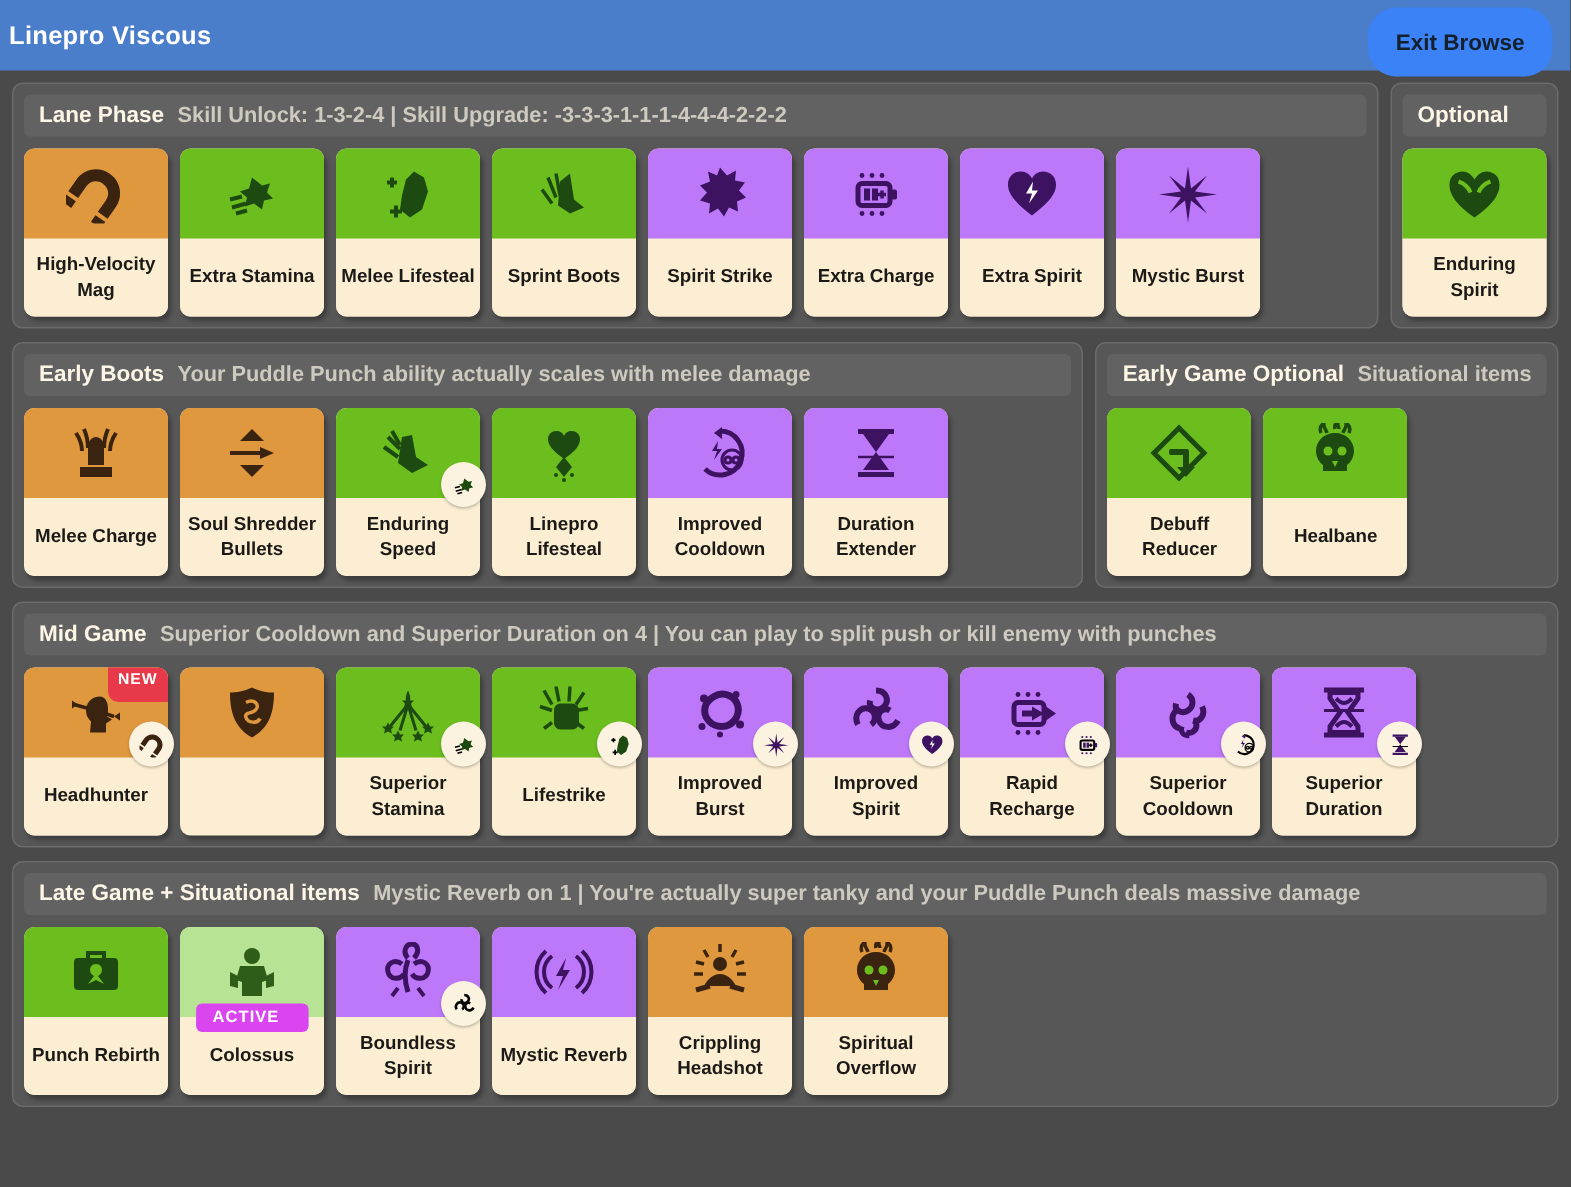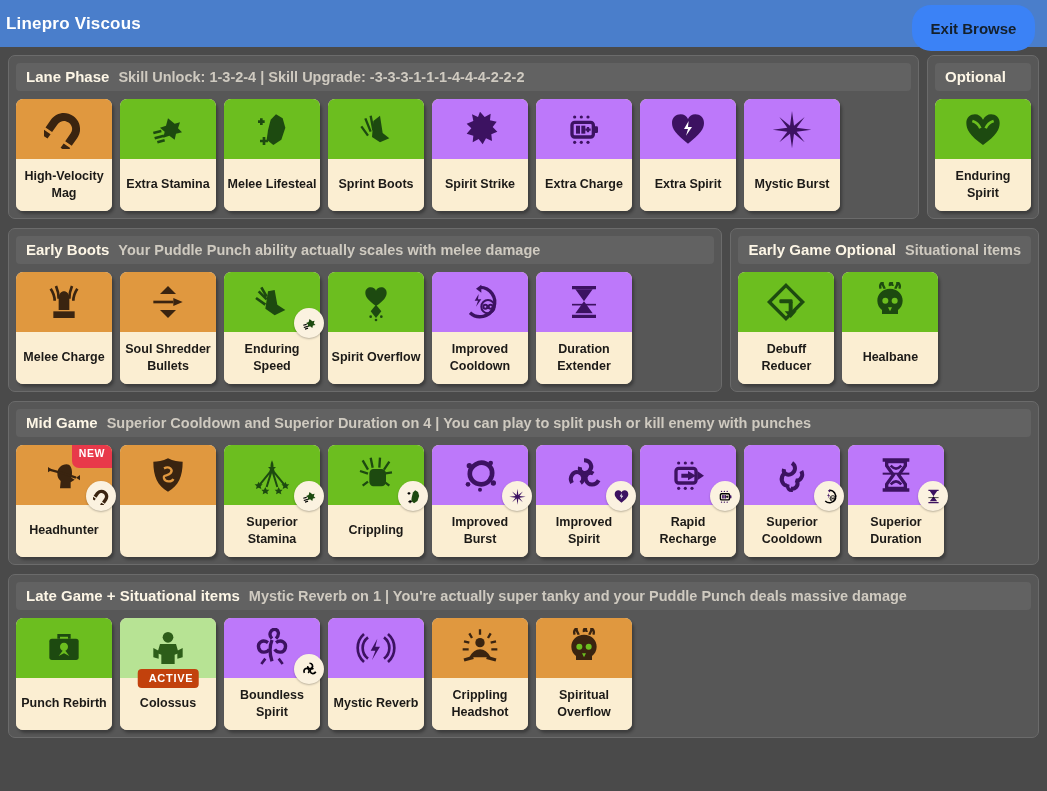--- a/index.html
+++ b/index.html
@@ -146,26 +146,26 @@
     border-radius: 0 7px 0 7px;
     z-index: 3;
   }
 
   
   .active-pill {
     position: absolute;
     left: 50%;
     bottom: -10px;
     transform: translateX(-50%);
-    background: #c2410c;
+    background: #d946ef;
     color: #fff;
     font-size: 11px;
     font-weight: bold;
     letter-spacing: .7px;
-    padding: 3px 5px 4px 11px;
+    padding: 3px 19px 4px 11px;
     border-radius: 4px;
     z-index: 3;
     white-space: nowrap;
   }
 </style>
 </head>
 <body>
 
 <div class="titlebar">
   <div class="app-title">Linepro Viscous</div>
@@ -323,21 +323,21 @@
             <div class="card-name">Enduring Speed</div>
           </div>
           <div class="card tall">
             <div class="card-art art-green">
               <span style="color:#1d4a10">
                 <svg class="ic-green" width="40" height="40" viewBox="0 0 60 60">
                   <use href="#g-heart-drip-icon"></use>
                 </svg>
               </span>
             </div>
-            <div class="card-name">Spirit Overflow</div>
+            <div class="card-name">Linepro Lifesteal</div>
           </div>
           <div class="card tall">
             <div class="card-art art-purple">
               <span style="color:#3c1261">
                 <svg class="ic-purple" width="40" height="40" viewBox="0 0 60 60">
                   <use href="#g-cooldown-infinity-icon"></use>
                 </svg>
               </span>
             </div>
             <div class="card-name">Improved Cooldown</div>
@@ -436,21 +436,21 @@
                 <svg class="ic-green" width="40" height="40" viewBox="0 0 60 60">
                   <use href="#g-impact-fist-icon"></use>
                 </svg>
               </span>
               <div class="badge-circle">
                 <svg class="ic-green" width="17" height="17" viewBox="0 0 60 60">
                   <use href="#g-gauntlet-plus-icon"></use>
                 </svg>
               </div>
             </div>
-            <div class="card-name">Crippling</div>
+            <div class="card-name">Lifestrike</div>
           </div>
           <div class="card tall">
             <div class="card-art art-purple">
               <span style="color:#3c1261">
                 <svg class="ic-purple" width="40" height="40" viewBox="0 0 60 60">
                   <use href="#g-splash-burst-icon"></use>
                 </svg>
               </span>
               <div class="badge-circle">
                 <svg class="ic-purple" width="17" height="17" viewBox="0 0 60 60">

